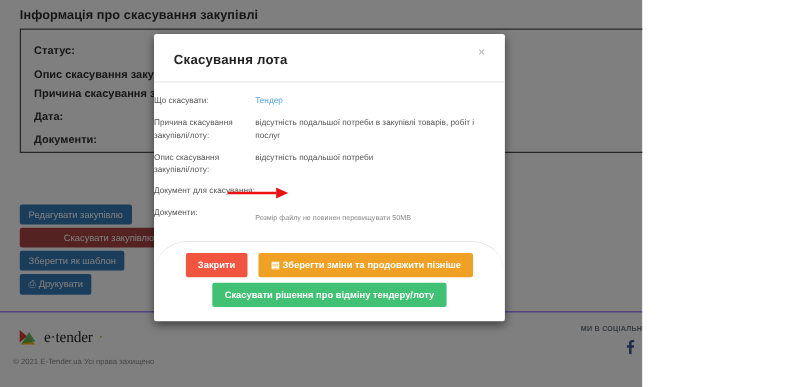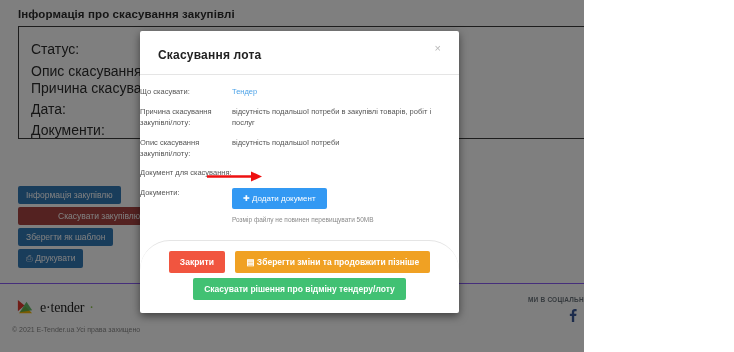--- a/index.html
+++ b/index.html
@@ -42,22 +42,22 @@
     top: 26px;
     width: 706px;
     height: 113px;
     border: 1px solid #3b3b3b;
     background: #ffffff;
     box-sizing: border-box;
   }
   .info-row {
     position: absolute;
     left: 12px;
-    font-size: 14px;
-    font-weight: normal;
+    font-size: 10px;
+    font-weight: bold;
     color: #2d2d2d;
     white-space: nowrap;
   }
   .info-row.r0 { top: 14px; }
   .info-row.r1 { top: 36px; }
   .info-row.r2 { top: 53px; }
   .info-row.r3 { top: 74px; }
   .info-row.r4 { top: 95px; }
 
   .info-val {
@@ -318,21 +318,21 @@
     <div class="info-panel">
       <div class="info-row r0">Статус:</div>
       <div class="info-row r1">Опис скасування закупівлі/лоту:</div>
       <div class="info-row r2">Причина скасування закупівлі/лоту:</div>
       <div class="info-val v1">т і послуг</div>
       <div class="info-row r3">Дата:</div>
       <div class="info-row r4">Документи:</div>
     </div>
 
     <div class="bg-buttons">
-      <button class="bg-btn primary">Інформація закупівлю</button>
+      <button class="bg-btn primary">Редагувати закупівлю</button>
       <div class="bg-btn-row">
         <button class="bg-btn danger inline" style="display:inline-block;margin-left:0;">Скасувати закупівлю</button>
         <button class="bg-btn primary inline">⚠ Пов</button>
       </div>
       <button class="bg-btn primary">Зберегти як шаблон</button>
       <button class="bg-btn primary">⎙ Друкувати</button>
     </div>
 
     <div class="footer">
       <div class="footer-logo">
@@ -416,21 +416,20 @@
         <div class="f-value">відсутність подальшої потреби</div>
       </div>
 
       <div class="f-row single">
         <div class="f-label">Документ для скасування:</div>
       </div>
 
       <div class="f-row">
         <div class="f-label">Документи:</div>
         <div class="f-value">
-          <button class="add-doc-btn">✚ Додати документ</button>
           <div class="add-doc-hint">Розмір файлу не повинен перевищувати 50MB</div>
         </div>
       </div>
 
     </div>
 
     <div class="modal-footer">
       <div class="mf-line">
         <button class="m-btn close-btn">Закрити</button>
         <button class="m-btn save-btn">▤ Зберегти зміни та продовжити пізніше</button>

